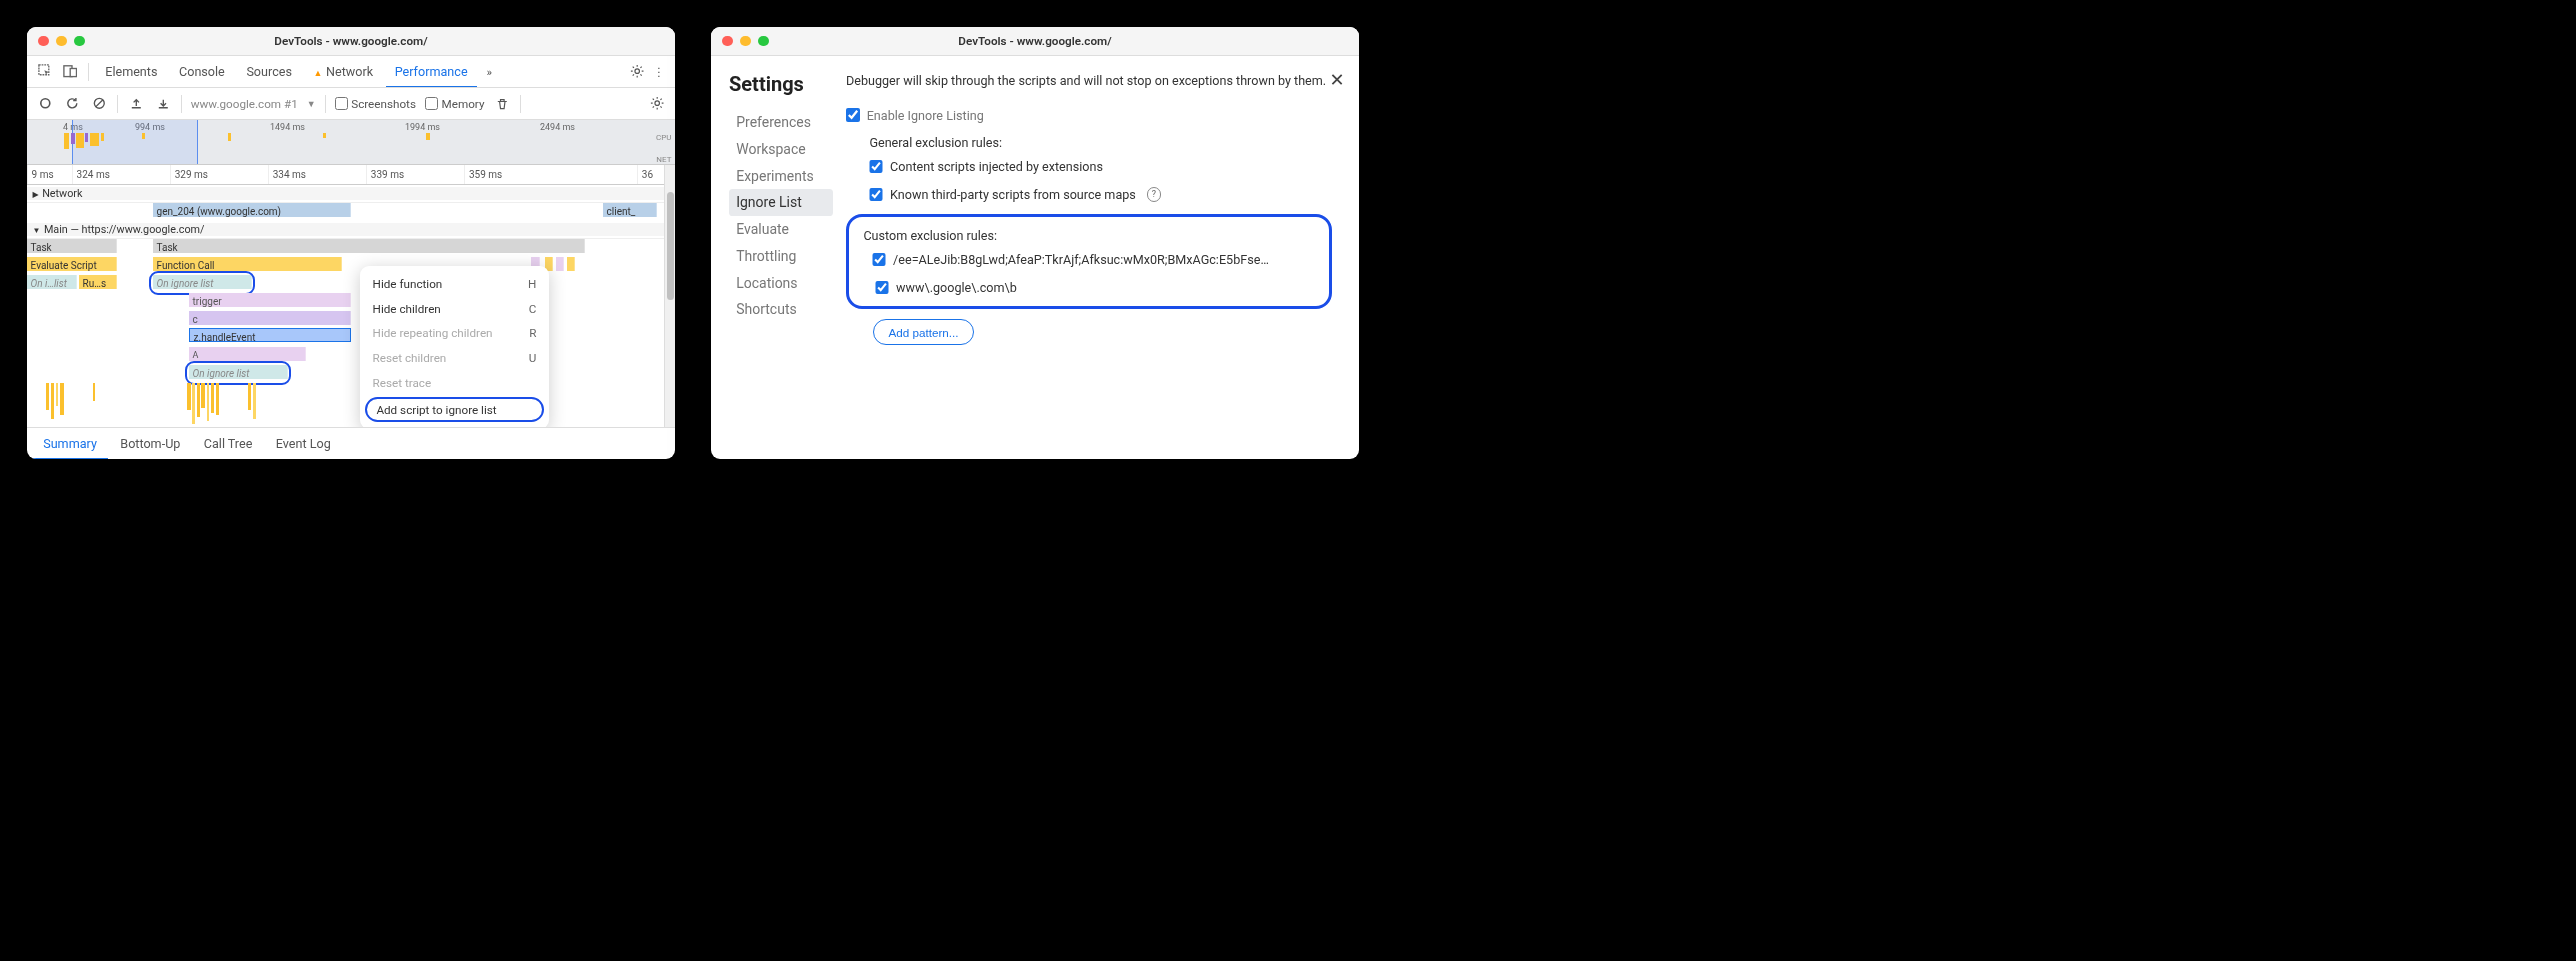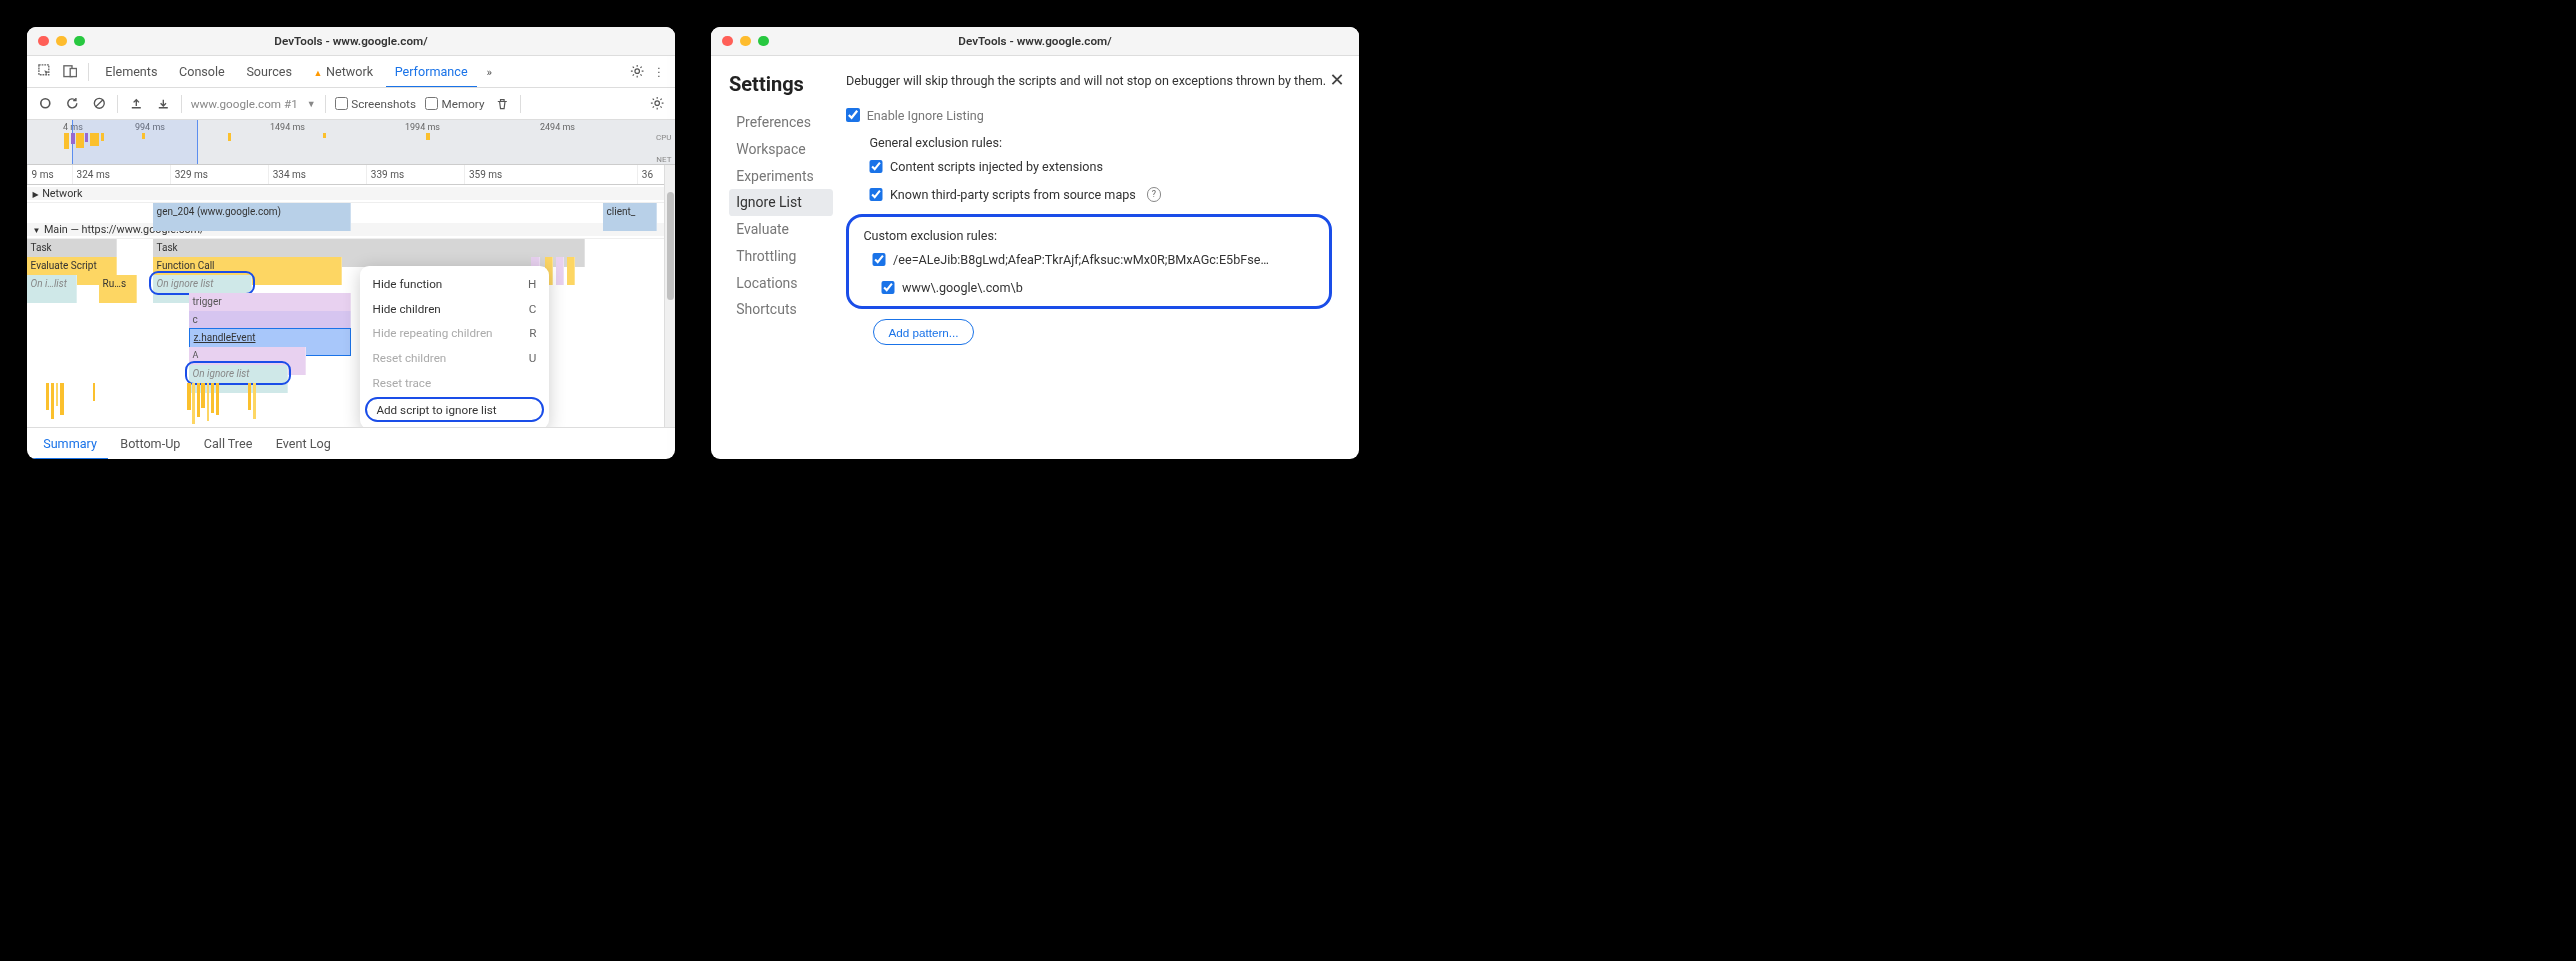--- a/index.html
+++ b/index.html
@@ -43,29 +43,29 @@
 .flame-area { flex: 1; overflow: hidden; position: relative; display: flex; }
 .flame-content { flex: 1; overflow: hidden; position: relative; }
 .flame-ruler { height: 20px; border-bottom: 0.9px solid #ccc; display: flex; font-size: 10px; color: #555; background: #fff; }
 .flame-ruler .rtick { flex: 1; padding-left: 3.6px; border-left: 0.9px solid #eee; line-height: 20px; }
 
 .track-row { display: flex; align-items: center; height: 18px; font-size: 10.8px; border-bottom: 0.9px solid #eee; }
 .track-header { width: 100%; padding-left: 5.4px; background: #f5f5f5; color: #333; font-size: 10.8px; }
 .track-header .arrow { margin-right: 3.6px; font-size: 8px; }
 
 .flame-row { display: flex; height: 18px; font-size: 10.8px; position: relative; }
-.flame-box { position: absolute; top: 0; height: 28px; line-height: 17px; padding: 0 3.6px; overflow: hidden; white-space: nowrap; text-overflow: ellipsis; font-size: 10px; border-right: 0.9px solid rgba(255,255,255,0.3); }
+.flame-box { position: absolute; top: 0; height: 14px; line-height: 17px; padding: 0 3.6px; overflow: hidden; white-space: nowrap; text-overflow: ellipsis; font-size: 10px; border-right: 0.9px solid rgba(255,255,255,0.3); }
 .c-task { background: #d6d6d6; color: #333; }
 .c-eval { background: #fdd663; color: #333; }
 .c-func { background: #fdd663; color: #333; }
 .c-ignore { background: #cfe8e8; color: #888; font-style: italic; }
 .c-trigger { background: #e8d1f0; color: #555; }
 .c-c { background: #d6c5f0; color: #555; }
 .c-handle { background: #a8c7fa; color: #333; border: 1.8px solid #1a73e8; top: -0.9px; text-decoration: underline; }
-.c-ru { background: #fdd663; margin-left: 20px; }
+.c-ru { background: #fdd663; }
 .c-net { background: #b8d0e8; }
 
 .highlight-ring { border: 2.7px solid #1a4de8; border-radius: 9px; position: absolute; pointer-events: none; }
 
 .ctx-menu { position: absolute; left: 333px; top: 101px; width: 189px; background: #fff; border-radius: 9px; box-shadow: 0 3.6px 18px rgba(0,0,0,0.2); padding: 5.4px 0; z-index: 100; font-size: 11.7px; }
 .ctx-item { padding: 5.4px 12.6px; display: flex; justify-content: space-between; cursor: pointer; }
 .ctx-item.disabled { color: #aaa; }
 .ctx-item .key { color: #666; }
 .ctx-highlight { border: 2.7px solid #1a4de8; border-radius: 12.6px; margin: 1.8px 5.4px; padding: 3.6px 9px; }
 
@@ -374,21 +374,21 @@
         <input type="checkbox" checked="" style="">
           <span>Known third-party scripts from source maps</span>
         <span class="help-icon">?</span>
       </label>
       <div class="custom-box">
         <div style="font-size:12.6px;margin-bottom:9px">Custom exclusion rules:</div>
         <label class="chk-row" style="margin-left:9px">
           <input type="checkbox" checked="" style="">
             <span style="overflow:hidden;text-overflow:ellipsis;white-space:nowrap;max-width:378px">/ee=ALeJib:B8gLwd;AfeaP:TkrAjf;Afksuc:wMx0R;BMxAGc:E5bFse;…</span>
         </label>
-        <label class="chk-row" style="margin-left:18px;margin-bottom:0">
+        <label class="chk-row" style="margin-left:12px;margin-bottom:0">
           <input type="checkbox" checked="" style="">
             <span>www\.google\.com\b</span>
         </label>
       </div>
       <button class="add-btn">Add pattern...</button>
     </div>
   </div>
 </div>
 
 

